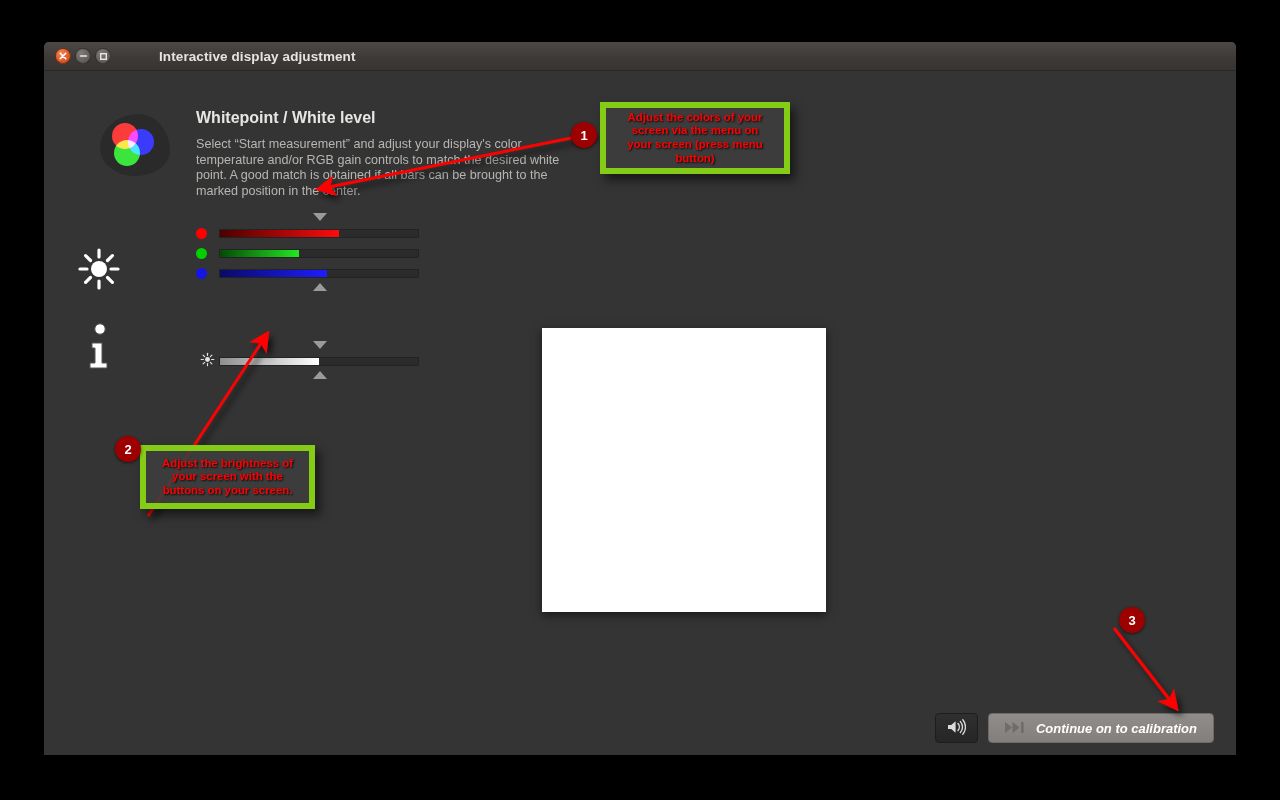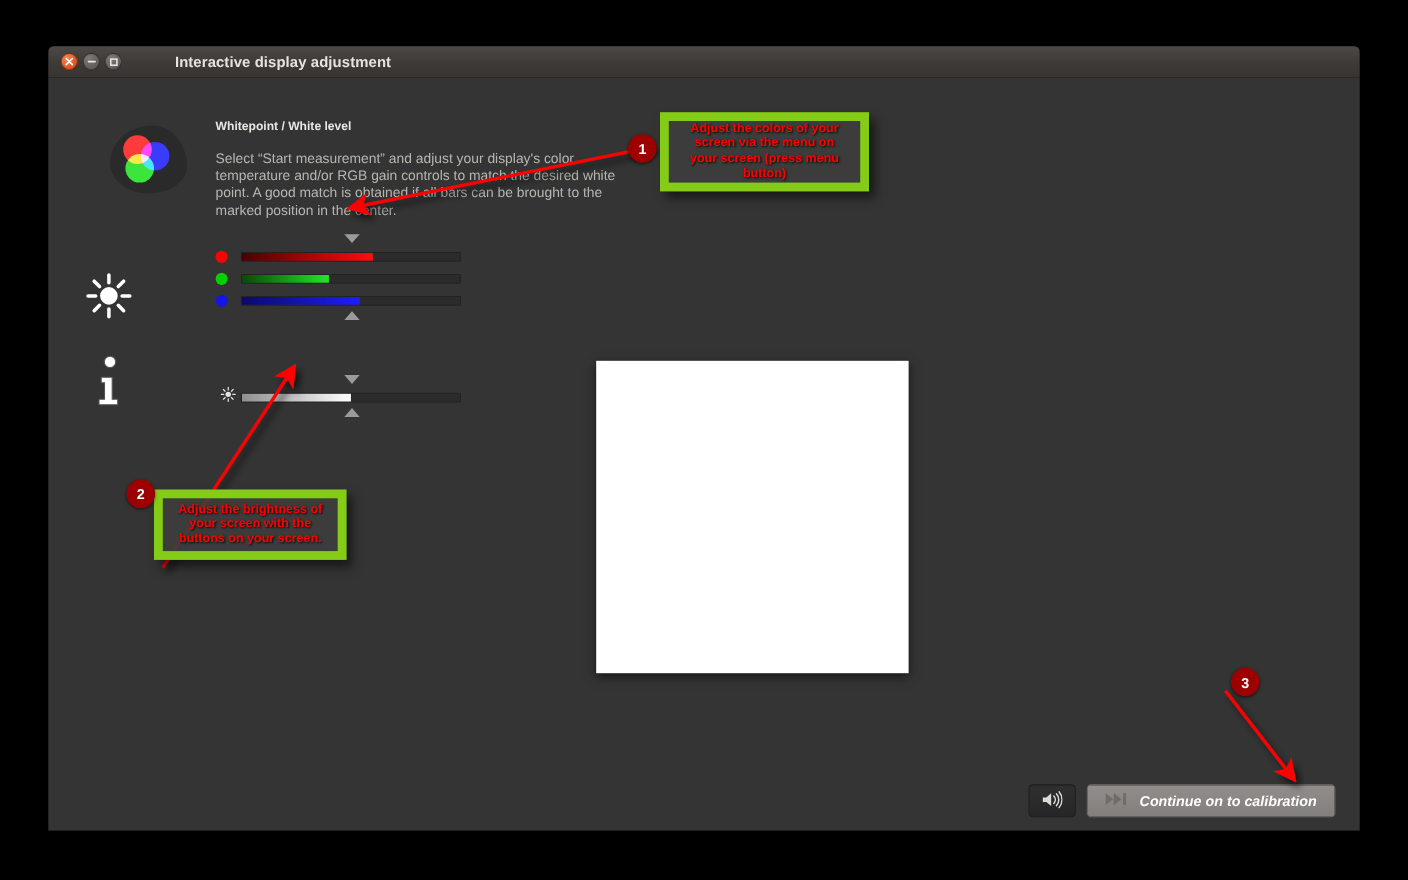--- a/index.html
+++ b/index.html
@@ -64,21 +64,21 @@
   .logo .cg { width: 26px; height: 26px; background: #14e014; left: 14px; top: 26px; }
 
   .railicon { position: absolute; left: 0; width: 110px; text-align: center; color: #fff; }
   .sunicon { top: 175px; }
   .infoicon { top: 250px; }
 
   
   .content { position: absolute; left: 152px; top: 0; right: 0; height: 100%; }
   .h1 {
     position: absolute; left: 0; top: 38px;
-    color: #e8e6e3; font-size: 11px; font-weight: bold;
+    color: #e8e6e3; font-size: 16px; font-weight: bold;
   }
   .desc {
     position: absolute; left: 0; top: 66px; width: 365px;
     color: #b9b6b2; font-size: 12.6px; line-height: 15.6px;
   }
 
   
   .sliders { position: absolute; left: 0; top: 142px; width: 240px; }
   .marker { width: 0; height: 0; border-left: 7px solid transparent; border-right: 7px solid transparent; }
   .marker.down { border-top: 8px solid #9b9b9b; }
@@ -142,21 +142,21 @@
     border: 1px solid #6e6b68; color: #ffffff; font-style: italic;
   }
   .btn.icononly { padding: 0 11px; }
   .gly { color: #cfcdca; font-size: 11px; letter-spacing: 1px; }
   .btn.primary .gly { color: #6f6c69; }
 
   
   .overlay { position: absolute; inset: 0; pointer-events: none; }
   .anno {
     position: absolute;
-    border: 8px solid #84cc16;
+    border: 6px solid #84cc16;
     background: rgba(62,62,62,.88);
     box-shadow: 5px 6px 9px rgba(0,0,0,.55);
     color: #ff0000;
     font-size: 11.4px; font-weight: bold; line-height: 13.6px;
     text-align: center;
     display: flex; align-items: center; justify-content: flex-end;
     padding: 5px 12px;
     text-shadow: 1px 1px 2px rgba(0,0,0,.9);
   }
   .badge {

